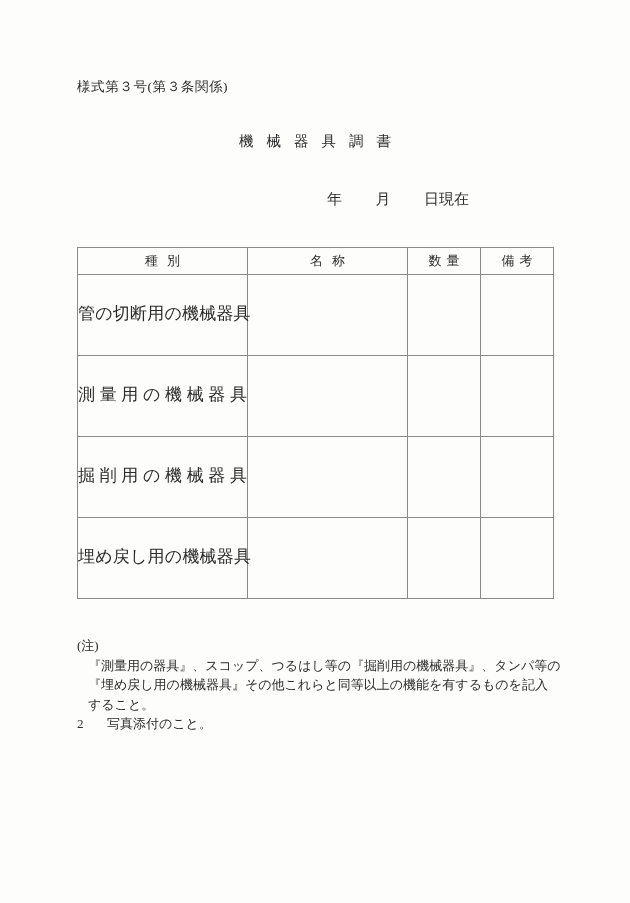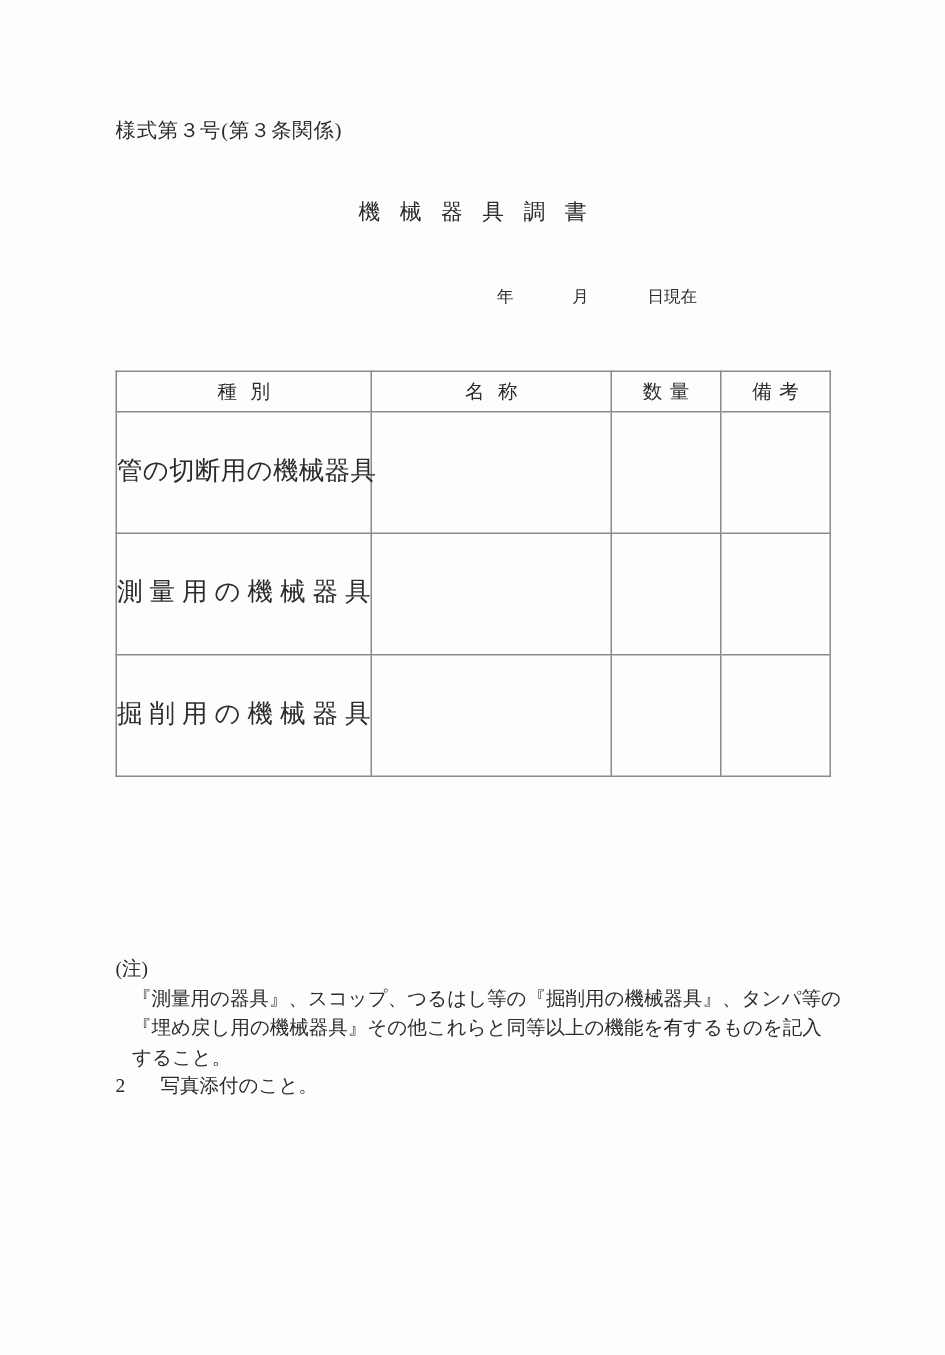--- a/index.html
+++ b/index.html
@@ -48,23 +48,22 @@
     white-space: nowrap;
   }
 
   
   .date-line {
     position: absolute;
     left: 0;
     top: 190px;
     width: 630px;
     text-align: center;
-    font-size: 11px;
-    white-space: nowrap;
-    font-family: Liberation Mono, monospace;
+    font-size: 15px;
+    white-space: nowrap;
   }
   .date-line .dl-inner {
     display: inline-block;
     padding-left: 166px;
   }
   .date-line .gap {
     display: inline-block;
     width: 26px;
   }
 
@@ -215,20 +214,28 @@
           <td></td>
         </tr>
         <tr>
           <td class="type-cell">
             <span class="type-label">掘削用の機械器具</span>
           </td>
           <td></td>
           <td></td>
           <td></td>
         </tr>
+        <tr>
+          <td class="type-cell">
+            <span class="type-label tight">埋め戻し用の機械器具</span>
+          </td>
+          <td></td>
+          <td></td>
+          <td></td>
+        </tr>
       </tbody>
     </table>
   </div>
 
   <div class="notes">
 
     <div class="nline">(注)</div>
 
     <div class="nline n-indent1">『測量用の器具』、スコップ、つるはし等の『掘削用の機械器具』、タンパ等の</div>
     <div class="nline n-indent1">『埋め戻し用の機械器具』その他これらと同等以上の機能を有するものを記入</div>

